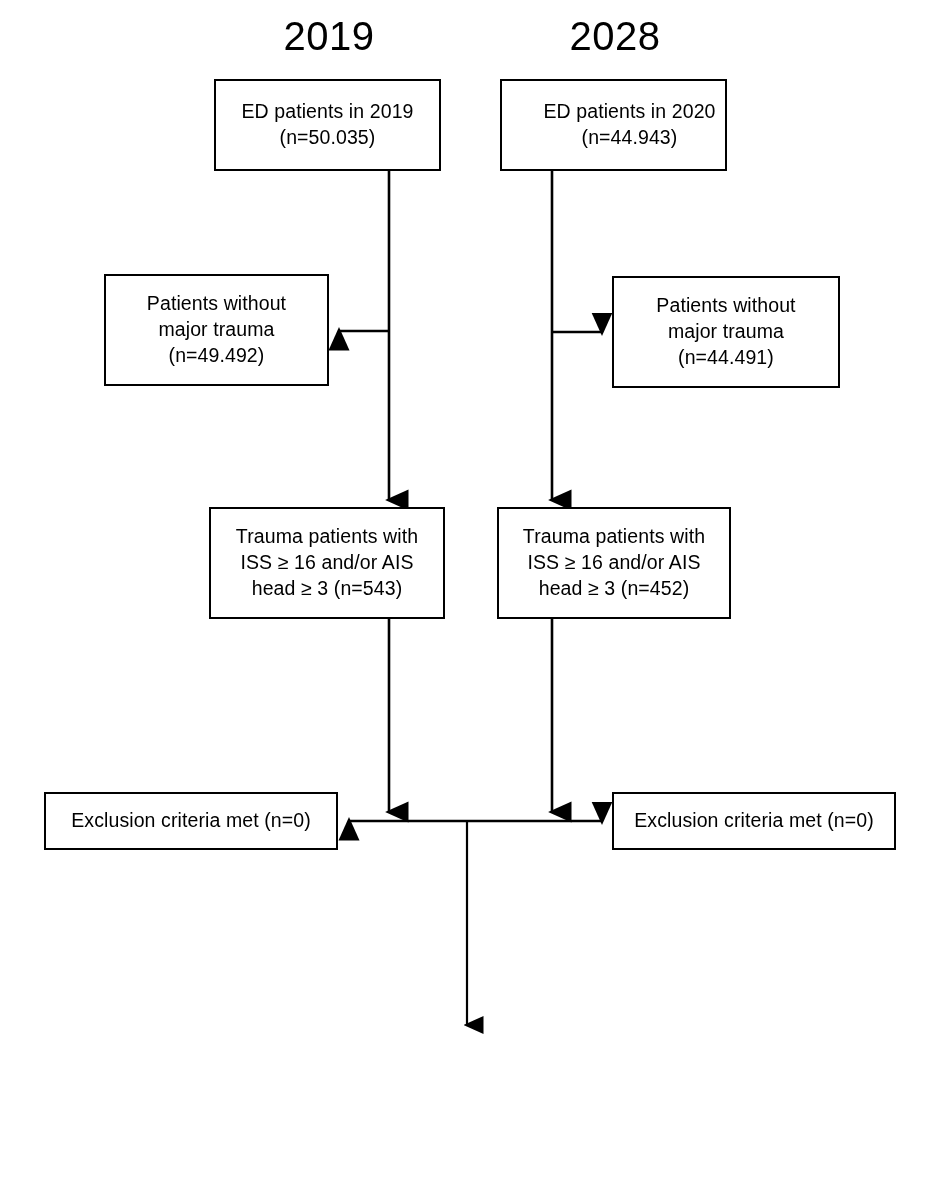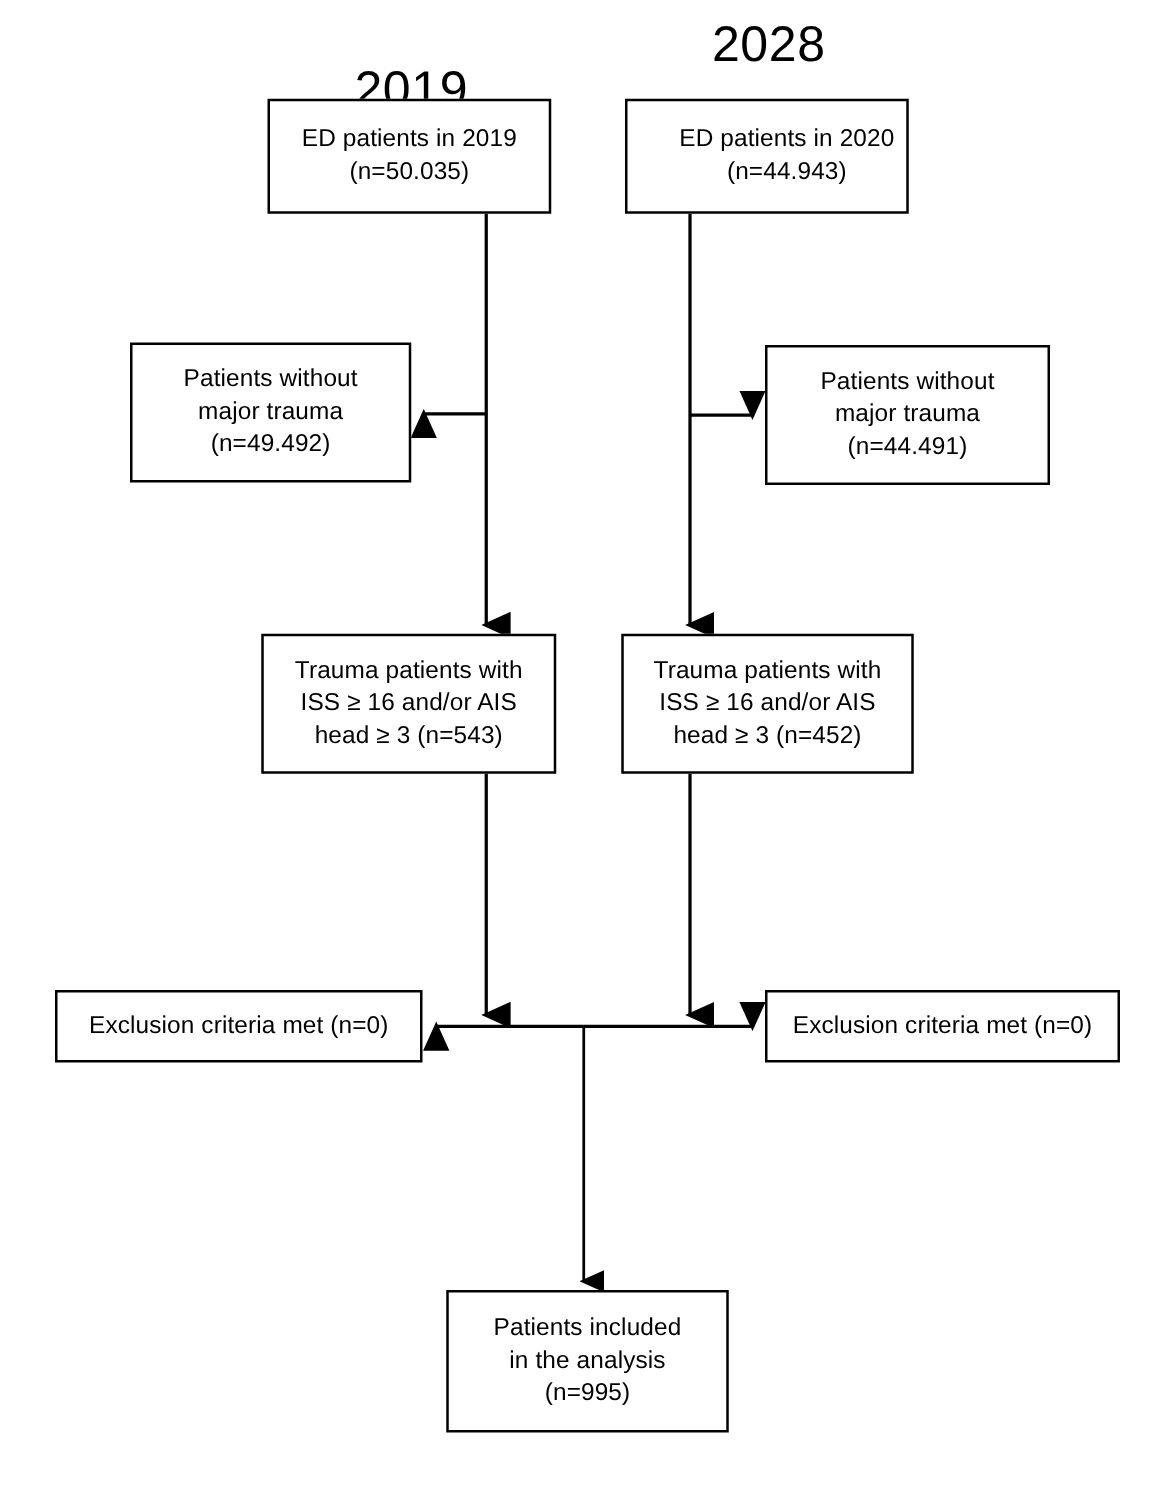--- a/index.html
+++ b/index.html
@@ -53,21 +53,21 @@
   #node-ed-2019   { left: 214px; top: 79px;   width: 227px; height: 92px; }
   #node-ed-2020   { left: 500px; top: 79px;   width: 227px; height: 92px; padding-left: 32px; }
   #node-excl-2019 { left: 104px; top: 274px;  width: 225px; height: 112px; }
   #node-excl-2020 { left: 612px; top: 276px;  width: 228px; height: 112px; }
   #node-trauma-2019 { left: 209px; top: 507px; width: 236px; height: 112px; }
   #node-trauma-2020 { left: 497px; top: 507px; width: 234px; height: 112px; }
   #node-criteria-2019 { left: 44px; top: 792px; width: 294px; height: 58px; }
   #node-criteria-2020 { left: 612px; top: 792px; width: 284px; height: 58px; }
   #node-included  { left: 357px; top: 1032px; width: 226px; height: 114px; }
   
-  #heading-2019 { left: 224px; top: 16px; width: 210px; margin-top: 36px; }
+  #heading-2019 { left: 224px; top: 16px; width: 210px; }
   #heading-2020 { left: 510px; top: 16px; width: 210px; }
 </style>
 </head>
 <body>
 
 <div id="flowchart-root">
 
   <svg class="edge-layer" viewBox="0 0 936 1200">
     <defs>
       <marker id="arrow-down" viewBox="0 0 12 12" refX="6" refY="10" markerWidth="9" markerHeight="9" orient="auto-start-reverse">
@@ -137,19 +137,14 @@
   </div>
 
   <div class="node-box" id="node-criteria-2019">
     <span class="node-text">Exclusion criteria met (n=0)</span>
   </div>
 
   <div class="node-box" id="node-criteria-2020">
     <span class="node-text">Exclusion criteria met (n=0)</span>
   </div>
 
-  <div class="node-box" id="node-included">
-    <span class="node-text">Patients included
-in the analysis
-(n=995)</span>
-  </div>
 
 </div>
 
 </body></html>

